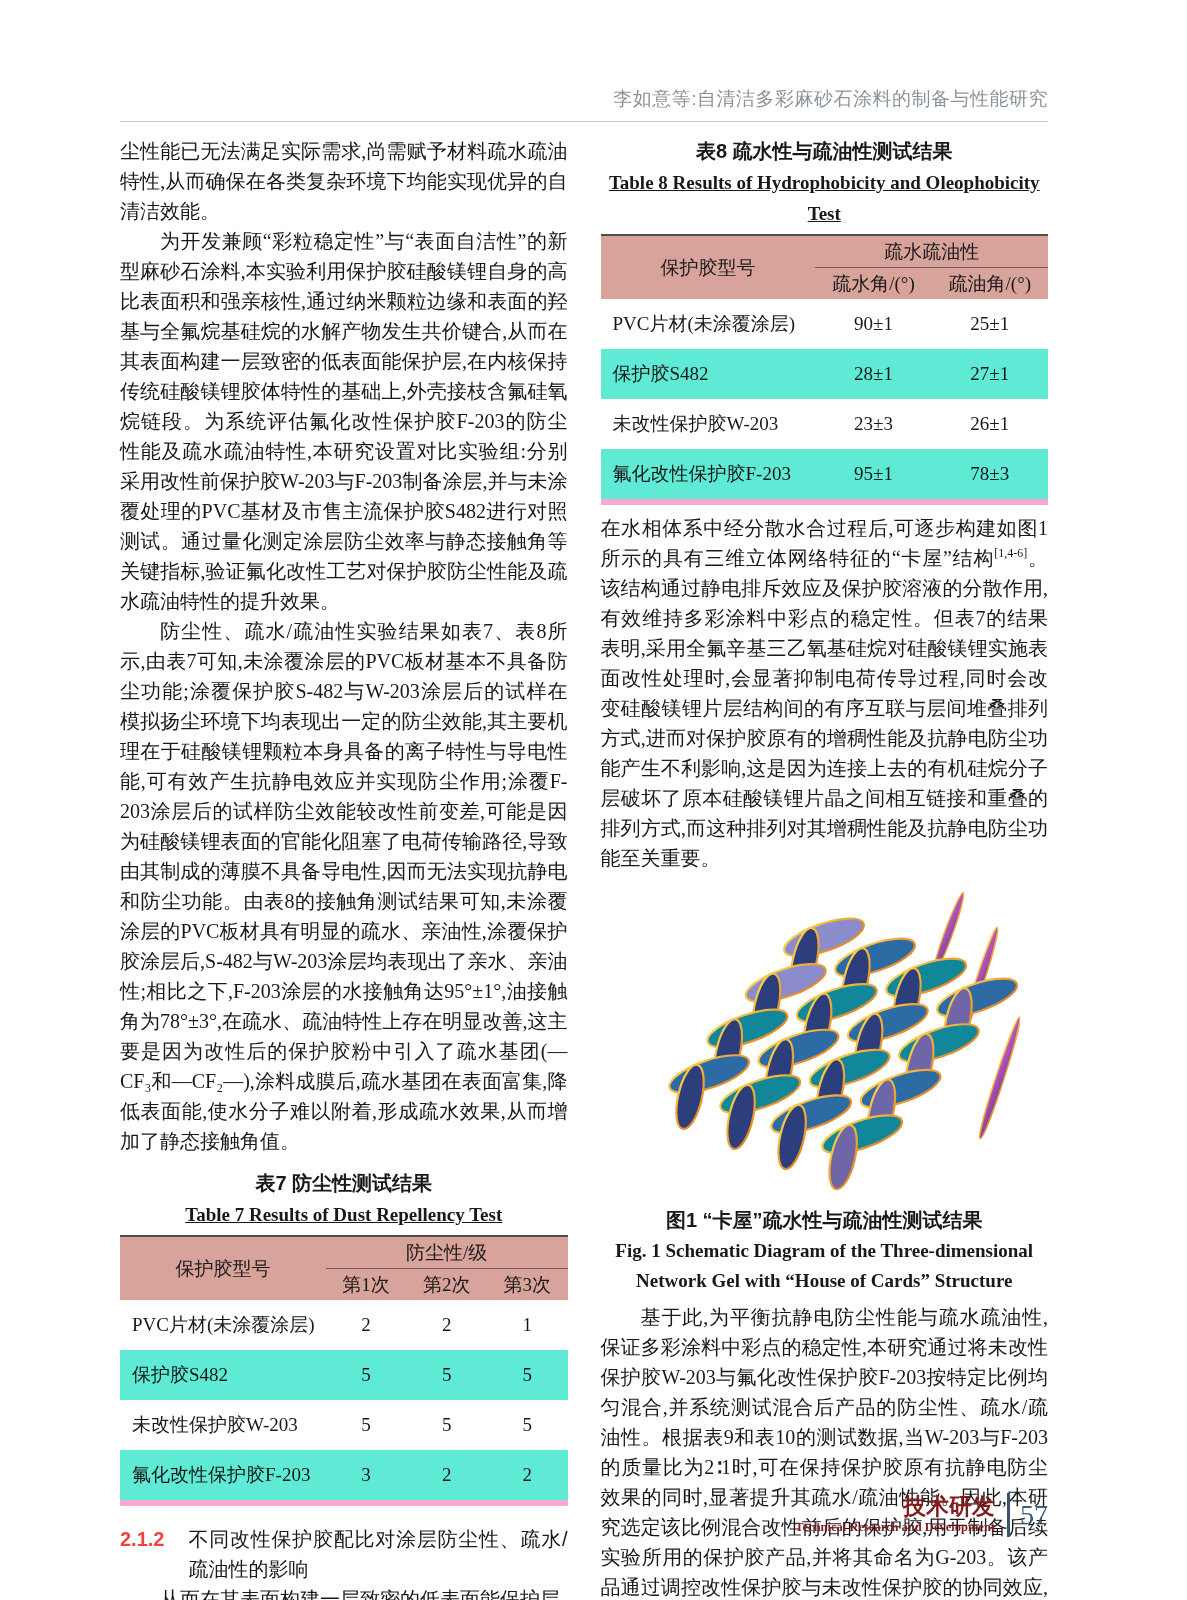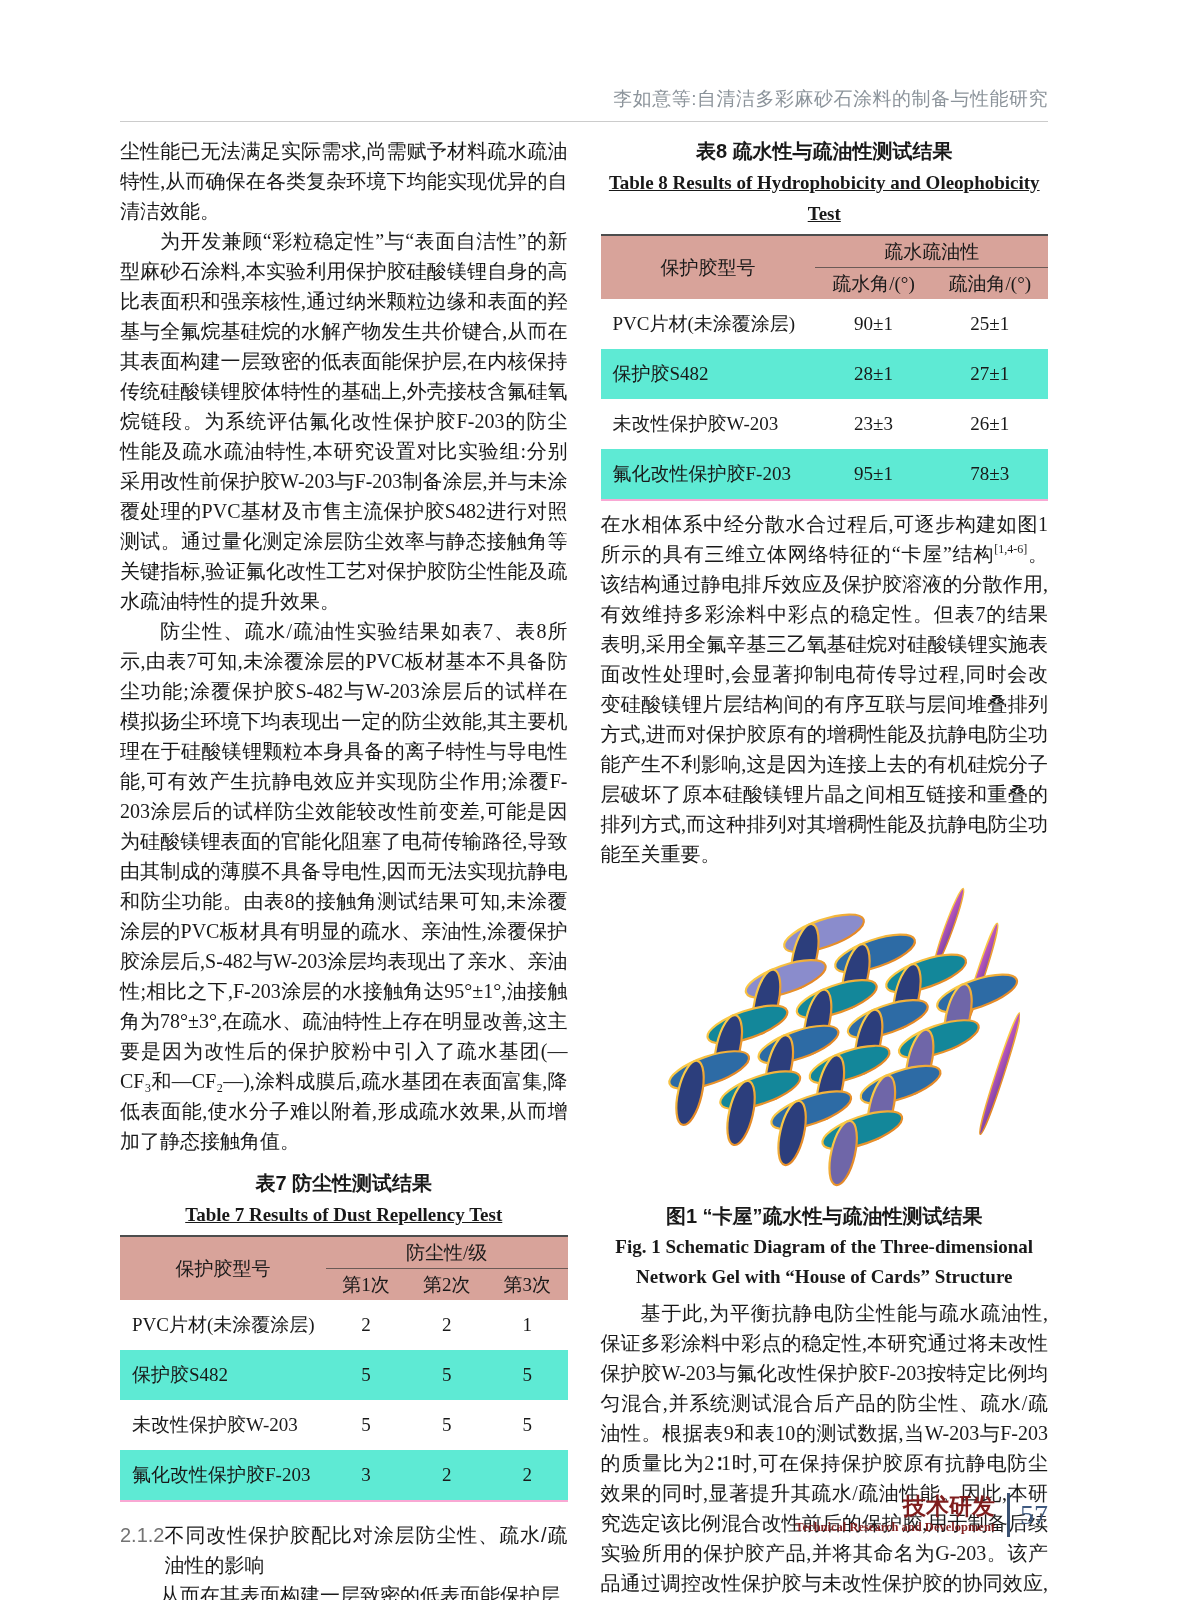--- a/index.html
+++ b/index.html
@@ -13,31 +13,31 @@
   .col{flex:1;min-width:0;}
   .par{font-size:20px;line-height:30px;text-align:justify;}
   .indent{text-indent:2em;}
   sup{font-size:12px;line-height:0;}
   
   .tbl-title-zh{font-family:"Liberation Sans","DejaVu Sans",sans-serif;font-weight:bold;
                 font-size:20px;text-align:center;line-height:31px;}
   .tbl-title-en{font-weight:bold;font-size:19px;text-align:center;line-height:31px;text-decoration:underline;}
   
   table.data{width:100%;border-collapse:collapse;margin-top:5px;
-             border-top:2px solid #4d4d4d;border-bottom:2px solid #f9a8d4;
+             border-top:2px solid #4d4d4d;border-bottom:6px solid #f9a8d4;
              font-size:19px;}
   table.data th{font-weight:normal;background:#d8a39a;height:31px;text-align:center;padding:0;}
   table.data th.group{border-bottom:1px solid #6b5a56;}
   table.data td{height:50px;text-align:center;padding:0;}
   table.data td.name{text-align:left;padding-left:12px;}
   table.data tr.alt td{background:#5eead4;}
   
   .sec{display:flex;margin-top:18px;font-size:20px;line-height:30px;
        font-family:"Liberation Sans","DejaVu Sans",sans-serif;}
-  .sec-num{color:#737373;font-weight:normal;margin-right:0;white-space:nowrap;}
+  .sec-num{color:#ef4444;font-weight:bold;margin-right:24px;white-space:nowrap;}
   .sec-title{text-align:justify;}
   
   .figure-wrap{text-align:center;margin:6px 0 2px 0;}
   .fig-caption-zh{font-family:"Liberation Sans","DejaVu Sans",sans-serif;font-weight:bold;
                   font-size:20px;text-align:center;line-height:32px;}
   .fig-caption-en{font-weight:bold;font-size:19px;text-align:center;line-height:30px;}
   
   .page-footer{position:absolute;right:139px;bottom:63px;display:flex;align-items:center;}
   .footer-text{text-align:right;color:#7f1d1d;}
   .footer-zh{font-family:"Liberation Sans","DejaVu Sans",sans-serif;font-weight:bold;

